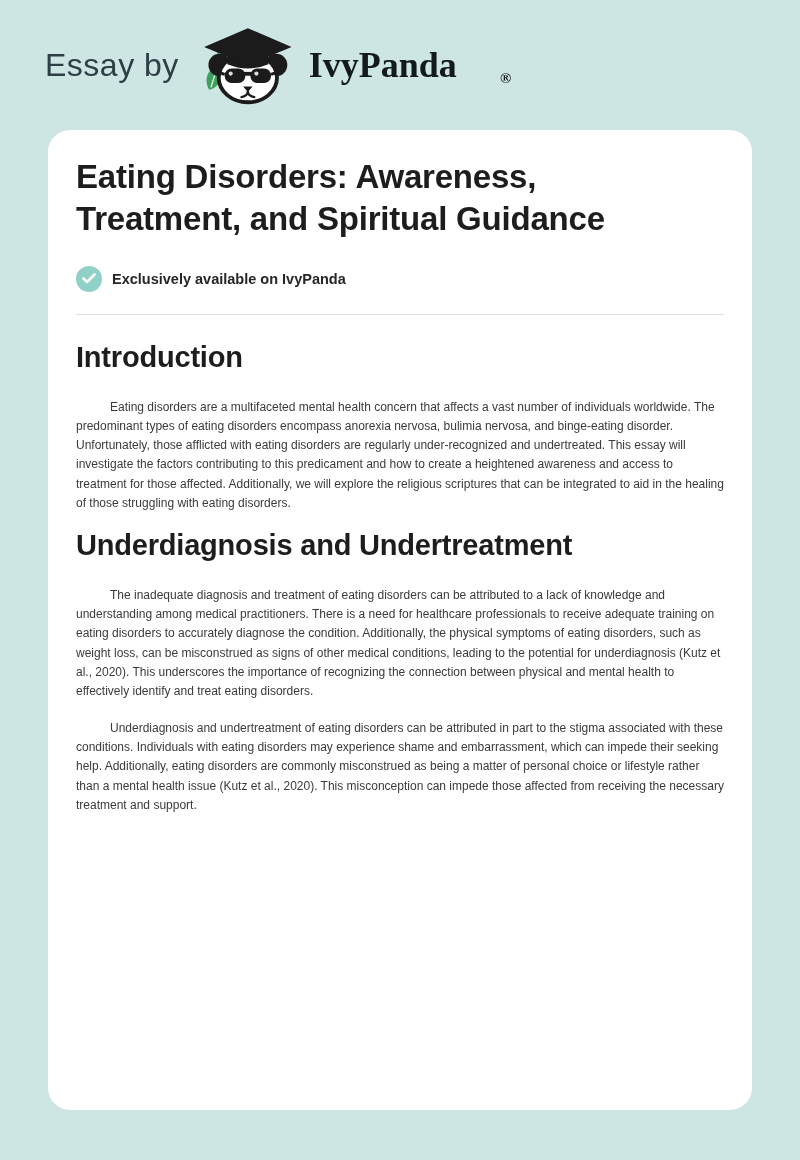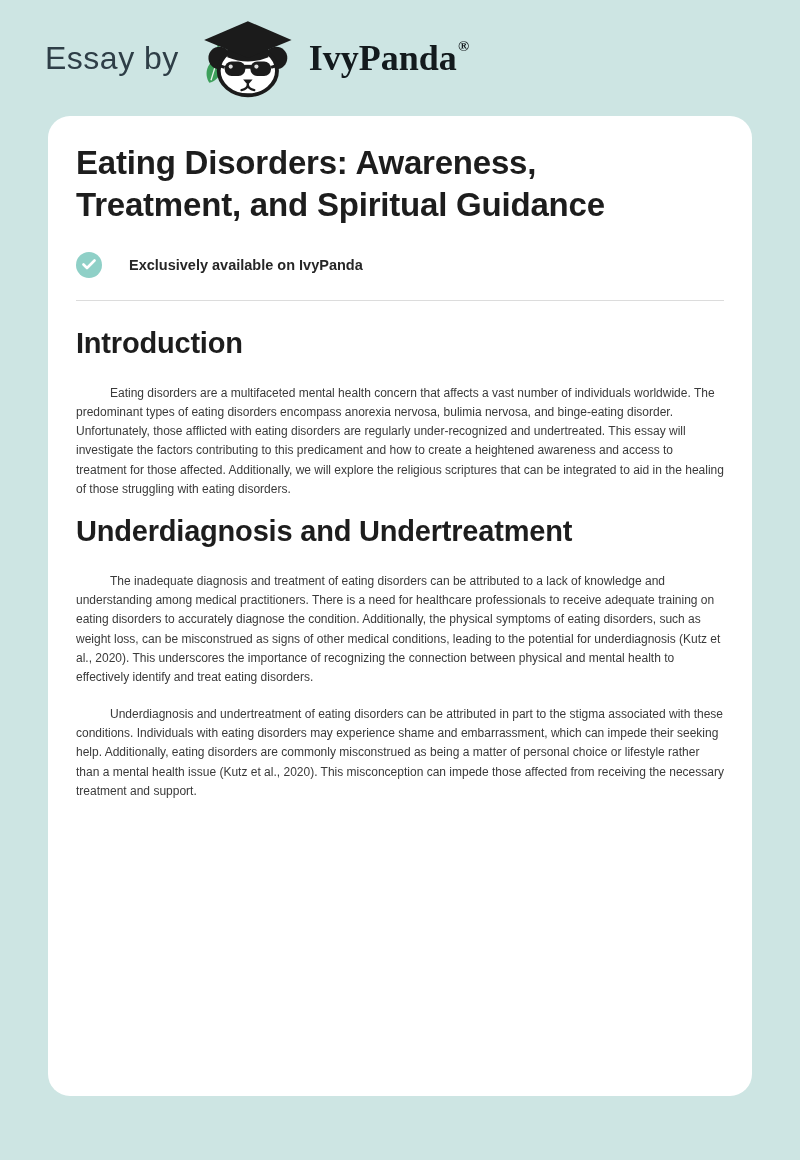--- a/index.html
+++ b/index.html
@@ -6,39 +6,40 @@
   html, body { width: 800px; }
   body {
     width: 800px;
     height: 1160px;
     background: #cde5e3;
     font-family: "Liberation Sans", "DejaVu Sans", sans-serif;
     overflow: hidden;
   }
   
   .site-header {
-    height: 116px;
+    height: 130px;
     display: flex;
     align-items: center;
     padding-left: 45px;
     gap: 14px;
   }
   .essay-by {
     font-size: 32px;
     color: #2e3e47;
     letter-spacing: 0.5px;
   }
   .logo { display: inline-flex; margin-left: 6px; }
   .brand {
     font-family: "Liberation Serif", "DejaVu Serif", serif;
     font-weight: 700;
     font-size: 36px;
     color: #131a1d;
     display: inline-flex;
-    align-items: flex-start;
+    align-items: flex-end;
+    gap: 42px;
   }
   .brand sup {
     font-size: 15px;
     line-height: 1;
     margin-top: 2px;
     margin-left: 1px;
   }
   
   .card {
     width: 704px;
@@ -53,21 +54,21 @@
     line-height: 1.27;
     font-weight: 700;
     color: #1d1d1d;
     max-width: 600px;
     margin: 6px 0 26px 0;
     letter-spacing: -0.2px;
   }
   .availability {
     display: flex;
     align-items: center;
-    gap: 27px;
+    gap: 10px;
     margin-bottom: 22px;
   }
   .check-circle {
     width: 26px;
     height: 26px;
     border-radius: 50%;
     background: #8fd0c7;
     display: inline-flex;
     align-items: center;
     justify-content: center;

